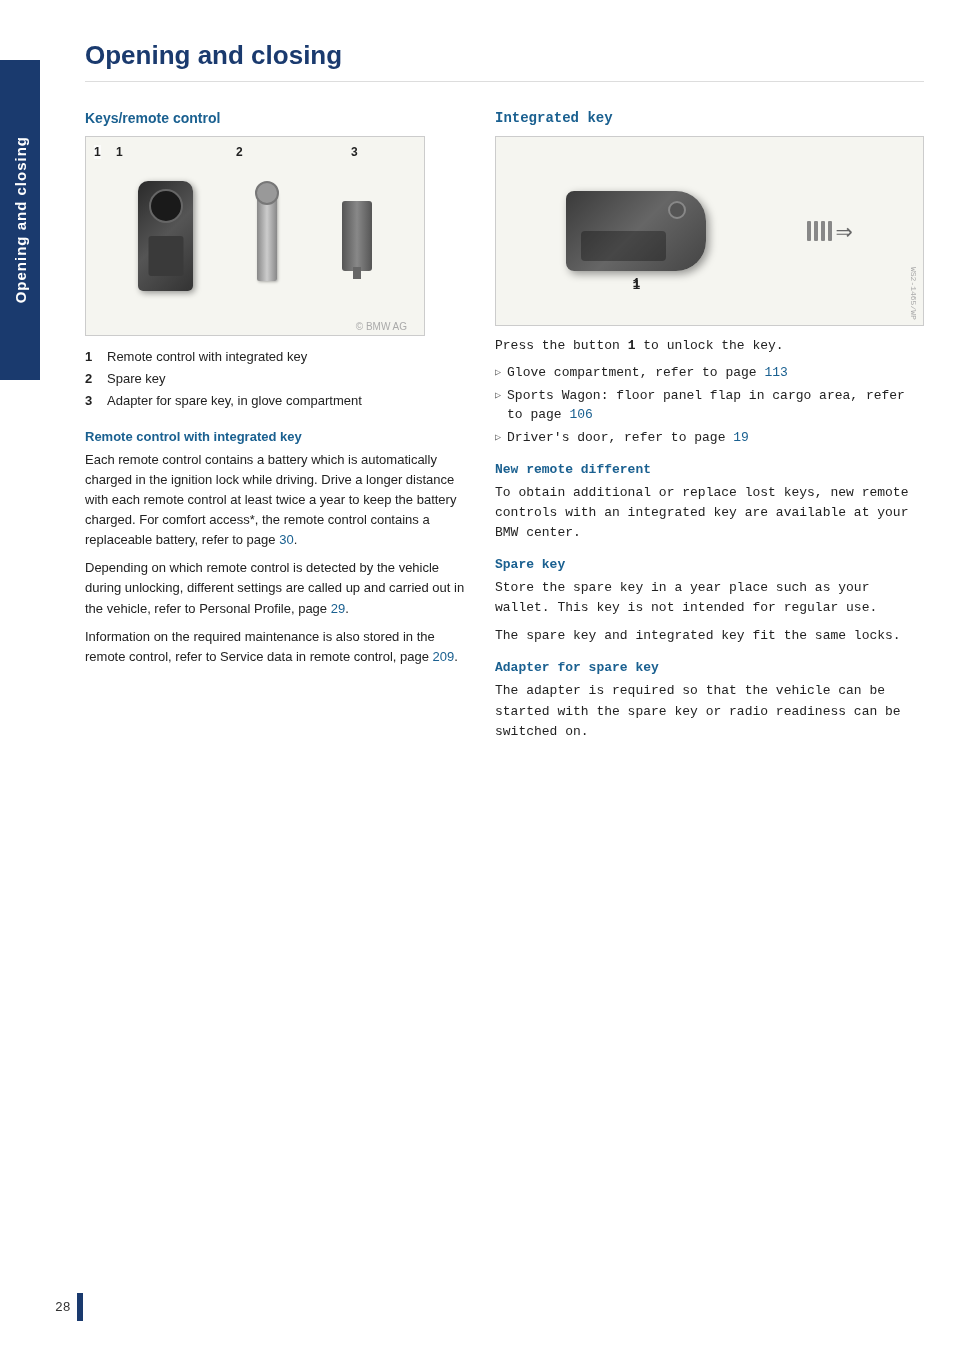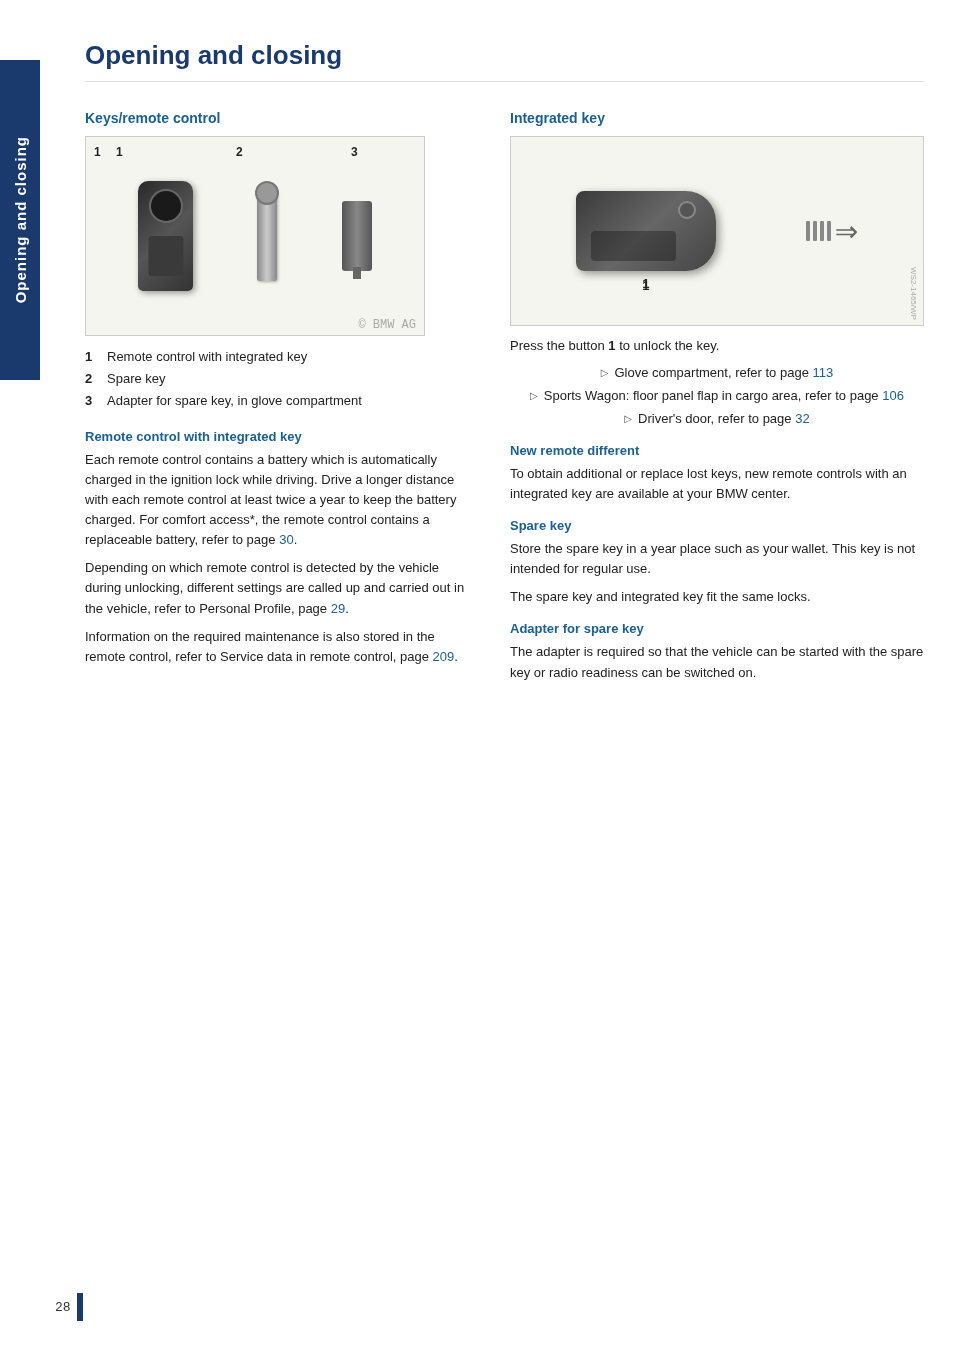--- a/index.html
+++ b/index.html
@@ -47,29 +47,30 @@
       font-size: 26px;
       font-weight: bold;
       color: #1a3a6e;
       margin-bottom: 28px;
       border-bottom: 1px solid #ddd;
       padding-bottom: 10px;
     }
 
     .two-col {
       display: flex;
-      gap: 45px;
+      gap: 30px;
     }
 
     .left-col {
       flex: 0 0 380px;
     }
 
     .right-col {
       flex: 1;
+      font-family: Liberation Mono, monospace;
     }
 
     .section-heading {
       font-size: 14px;
       font-weight: bold;
       color: #1a6090;
       margin-bottom: 10px;
     }
 
     
@@ -290,21 +291,20 @@
       margin-bottom: 10px;
     }
 
     .bullet-list li {
       display: flex;
       align-items: flex-start;
       gap: 6px;
       margin-bottom: 4px;
       font-size: 13px;
       line-height: 1.45;
-      justify-content: center;
     }
 
     .bullet-list li::before {
       content: '▷';
       color: #555;
       font-size: 10px;
       margin-top: 2px;
       flex-shrink: 0;
     }
 
@@ -370,21 +370,21 @@
           </div>
 
           <div class="key-item">
             <div class="adapter-key"></div>
           </div>
         </div>
 
         <div style="position:absolute;top:8px;left:30px;font-weight:bold;font-size:12px;color:#222;">1</div>
         <div style="position:absolute;top:8px;left:150px;font-weight:bold;font-size:12px;color:#222;">2</div>
         <div style="position:absolute;top:8px;left:265px;font-weight:bold;font-size:12px;color:#222;">3</div>
-        <div style="position:absolute;bottom:3px;right:8px;font-size:12px;color:#aaa;font-family:Liberation Mono, monospace;">© BMW AG</div>
+        <div style="position:absolute;bottom:3px;right:17px;font-size:10px;color:#aaa;">© BMW AG</div>
       </div>
 
       <ul class="numbered-list">
         <li>
           <span class="num">1</span>
           <span>Remote control with integrated key</span>
         </li>
         <li>
           <span class="num">2</span>
           <span>Spare key</span>
@@ -452,21 +452,21 @@
             <span>Glove compartment, refer to page&nbsp;</span><a class="link-text" href="#">113</a>
           </span>
         </li>
         <li>
           <span>
             <span>Sports Wagon: floor panel flap in cargo area, refer to page&nbsp;</span><a class="link-text" href="#">106</a>
           </span>
         </li>
         <li>
           <span>
-            <span>Driver's door, refer to page&nbsp;</span><a class="link-text" href="#">32</a>
+            <span>Driver's door, refer to page&nbsp;</span><a class="link-text" href="#">19</a>
           </span>
         </li>
       </ul>
 
       <div class="sub-heading">New remote different</div>
 
       <p class="body-text">To obtain additional or replace lost keys, new remote controls with an integrated key are available at your BMW center.</p>
 
       <div class="sub-heading">Spare key</div>
 

